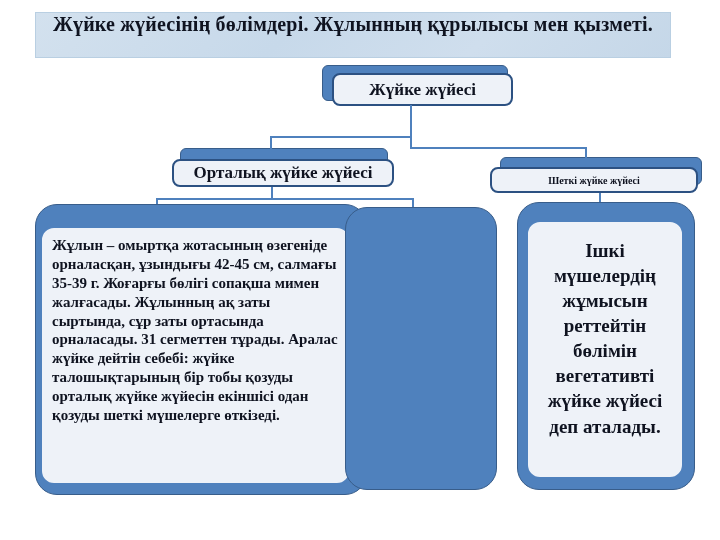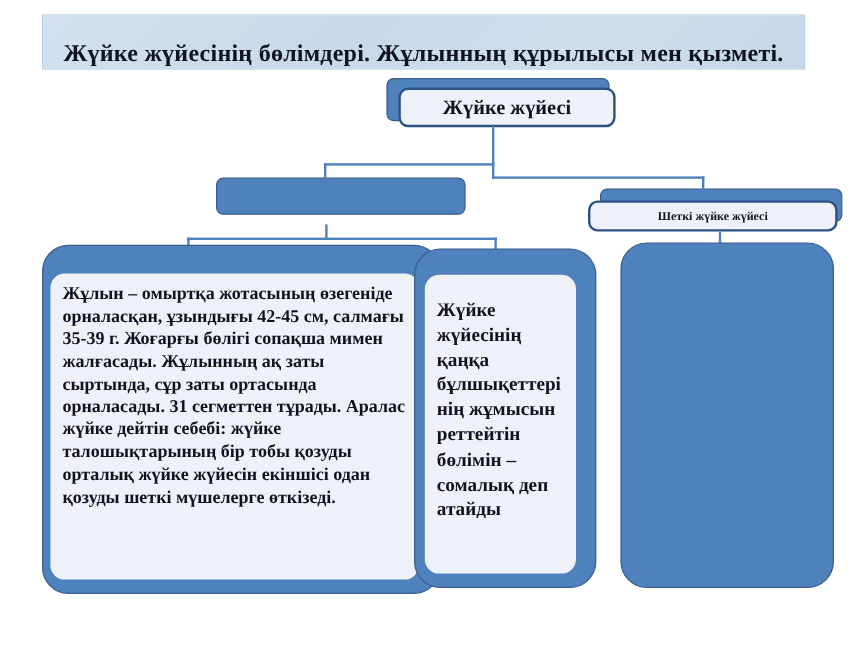--- a/index.html
+++ b/index.html
@@ -15,21 +15,21 @@
     --header_fill: #ccdcec;
     --text: #0f1320;
   }
   .abs { position: absolute; }
 
   
   .header {
     left: 35px; top: 12px; width: 636px; height: 46px;
     background: linear-gradient(135deg, #d3e1ee 0%, #c7d9ea 40%, #cfdeed 70%, #c5d7e8 100%);
     border: 1px solid #b9cfe2;
-    display: flex; align-items: flex-end; justify-content: center;
+    display: flex; align-items: flex-start; justify-content: center;
     box-sizing: border-box;
   }
   .header .title {
     font-size: 20px; font-weight: bold; color: var(--text);
     letter-spacing: 0.2px; text-align: center;
   }
 
   
   .node .back {
     position: absolute;
@@ -112,20 +112,21 @@
   <div class="title">Жүйке жүйесінің бөлімдері. Жұлынның құрылысы мен қызметі.</div>
 </div>
 
 <div class="abs node node-root">
   <div class="back"></div>
   <div class="front">Жүйке жүйесі</div>
 </div>
 
 <div class="abs node node-central">
   <div class="back"></div>
+  <div class="front">Орталық жүйке жүйесі</div>
 </div>
 
 <div class="abs node node-peripheral">
   <div class="back"></div>
   <div class="front">Шеткі жүйке жүйесі</div>
 </div>
 
 <div class="line" style="left:410px; top:105px; width:2px; height:44px;"></div>
 <div class="line" style="left:270px; top:136px; width:142px; height:2px;"></div>
 <div class="line" style="left:270px; top:136px; width:2px; height:23px;"></div>
@@ -137,18 +138,18 @@
 <div class="line" style="left:412px; top:198px; width:2px; height:12px;"></div>
 <div class="line" style="left:599px; top:193px; width:2px; height:12px;"></div>
 
 <div class="bigbox box-spinal">
   <div class="bback"></div>
   <div class="bfront">Жұлын – омыртқа жотасының өзегеніде орналасқан, ұзындығы 42-45 см, салмағы 35-39 г. Жоғарғы бөлігі сопақша мимен жалғасады. Жұлынның ақ заты сыртында, сұр заты ортасында орналасады.  31 сегметтен тұрады.  Аралас жүйке дейтін себебі: жүйке талошықтарының  бір тобы қозуды орталық жүйке жүйесін екіншісі одан қозуды шеткі мүшелерге өткізеді.</div>
 </div>
 
 <div class="bigbox box-somatic">
   <div class="bback"></div>
-  <div class="bfront">Жүйке жүйесінің қаңқа бұлшықеттерінің жұмысын реттейтін бөлімін – сомалық деп атайды</div>
 </div>
 
 <div class="bigbox box-vegetative">
   <div class="bback"></div>
+  <div class="bfront">Ішкі мүшелердің жұмысын реттейтін бөлімін вегетативті жүйке жүйесі деп аталады.</div>
 </div>
 
 </body></html>

